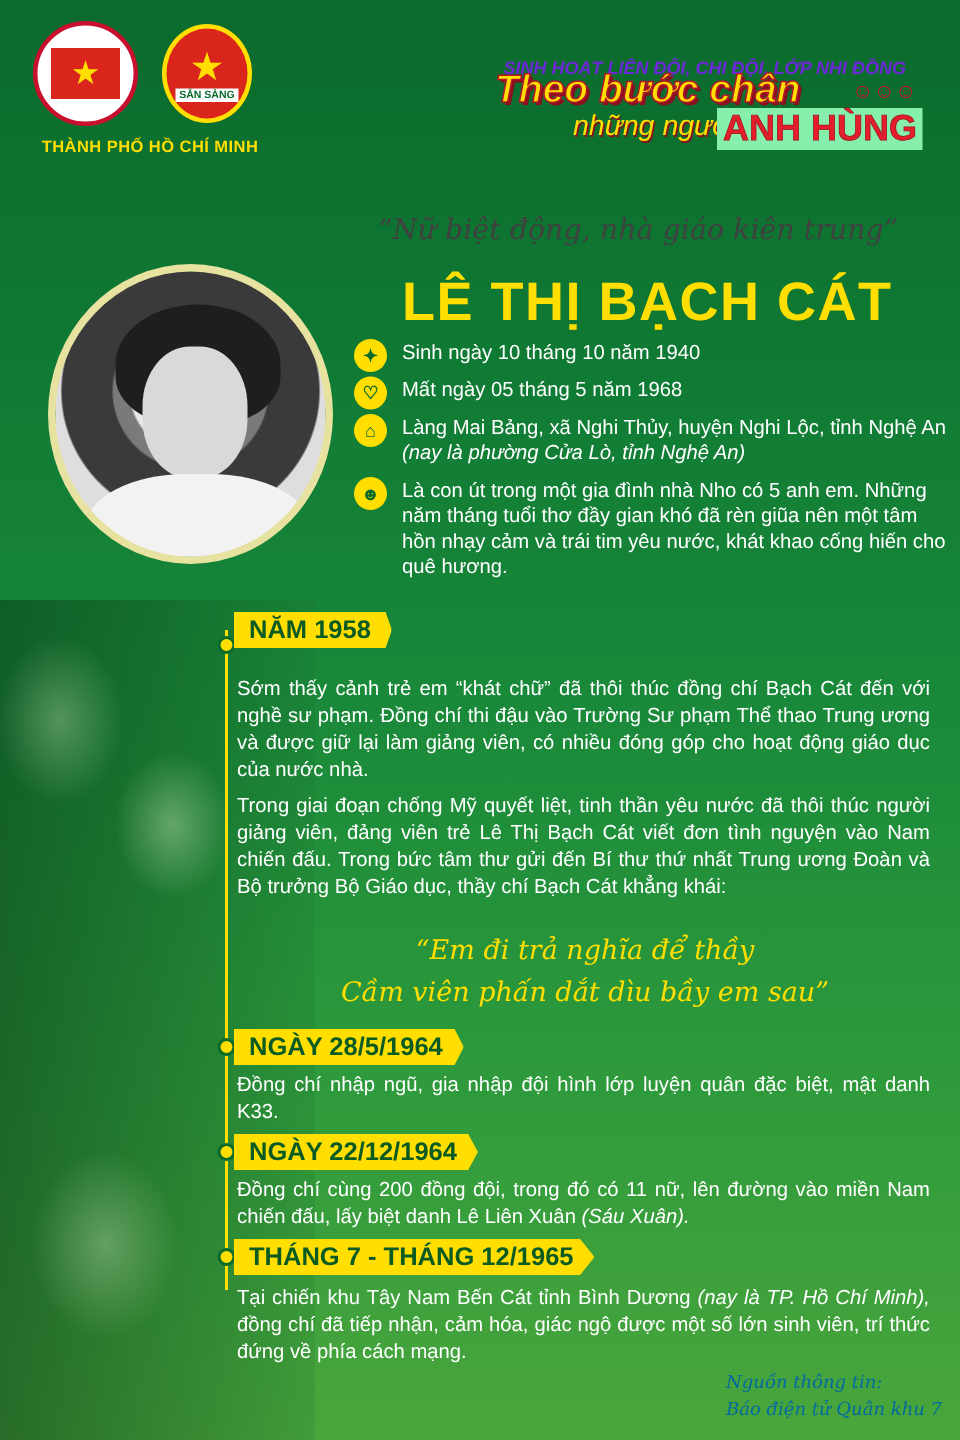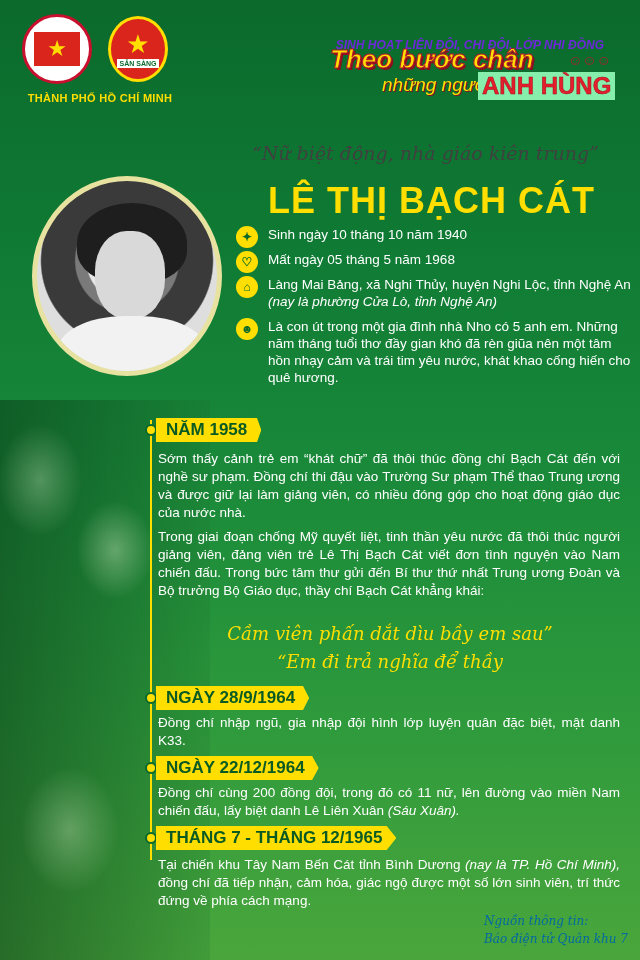--- a/index.html
+++ b/index.html
@@ -105,30 +105,30 @@
   </div>
   <div class="info-row">
     <span class="ic">☻</span>
     <span>Là con út trong một gia đình nhà Nho có 5 anh em. Những năm tháng tuổi thơ đầy gian khó đã rèn giũa nên một tâm hồn nhạy cảm và trái tim yêu nước, khát khao cống hiến cho quê hương.</span>
   </div>
 </div>
 
 <div class="timeline-line"></div>
 
 <div class="tl-dot" style="top:424px"></div>
-<div class="tl-badge" style="top:418px">NĂM 1958</div>
+<div class="tl-badge" style="top:408px">NĂM 1958</div>
 <div class="tl-text" style="top:450px">Sớm thấy cảnh trẻ em “khát chữ” đã thôi thúc đồng chí Bạch Cát đến với nghề sư phạm. Đồng chí thi đậu vào Trường Sư phạm Thể thao Trung ương và được giữ lại làm giảng viên, có nhiều đóng góp cho hoạt động giáo dục của nước nhà.</div>
 <div class="tl-text" style="top:528px">Trong giai đoạn chống Mỹ quyết liệt, tinh thần yêu nước đã thôi thúc người giảng viên, đảng viên trẻ Lê Thị Bạch Cát viết đơn tình nguyện vào Nam chiến đấu. Trong bức tâm thư gửi đến Bí thư thứ nhất Trung ương Đoàn và Bộ trưởng Bộ Giáo dục, thầy chí Bạch Cát khẳng khái:</div>
 <div class="poem" style="top:620px">
+  <div>“Em đi trả nghĩa để thầy</div>
   <div>Cầm viên phấn dắt dìu bầy em sau”</div>
-  <div>“Em đi trả nghĩa để thầy</div>
 </div>
 
 <div class="tl-dot" style="top:692px"></div>
-<div class="tl-badge" style="top:686px">NGÀY 28/9/1964</div>
+<div class="tl-badge" style="top:686px">NGÀY 28/5/1964</div>
 <div class="tl-text" style="top:714px">Đồng chí nhập ngũ, gia nhập đội hình lớp luyện quân đặc biệt, mật danh K33.</div>
 
 <div class="tl-dot" style="top:762px"></div>
 <div class="tl-badge" style="top:756px">NGÀY 22/12/1964</div>
 <div class="tl-text" style="top:784px">
   <span>Đồng chí cùng 200 đồng đội, trong đó có 11 nữ, lên đường vào miền Nam chiến đấu, lấy biệt danh Lê Liên Xuân </span><i>(Sáu Xuân).</i>
 </div>
 
 <div class="tl-dot" style="top:832px"></div>
 <div class="tl-badge" style="top:826px">THÁNG 7 - THÁNG 12/1965</div>

